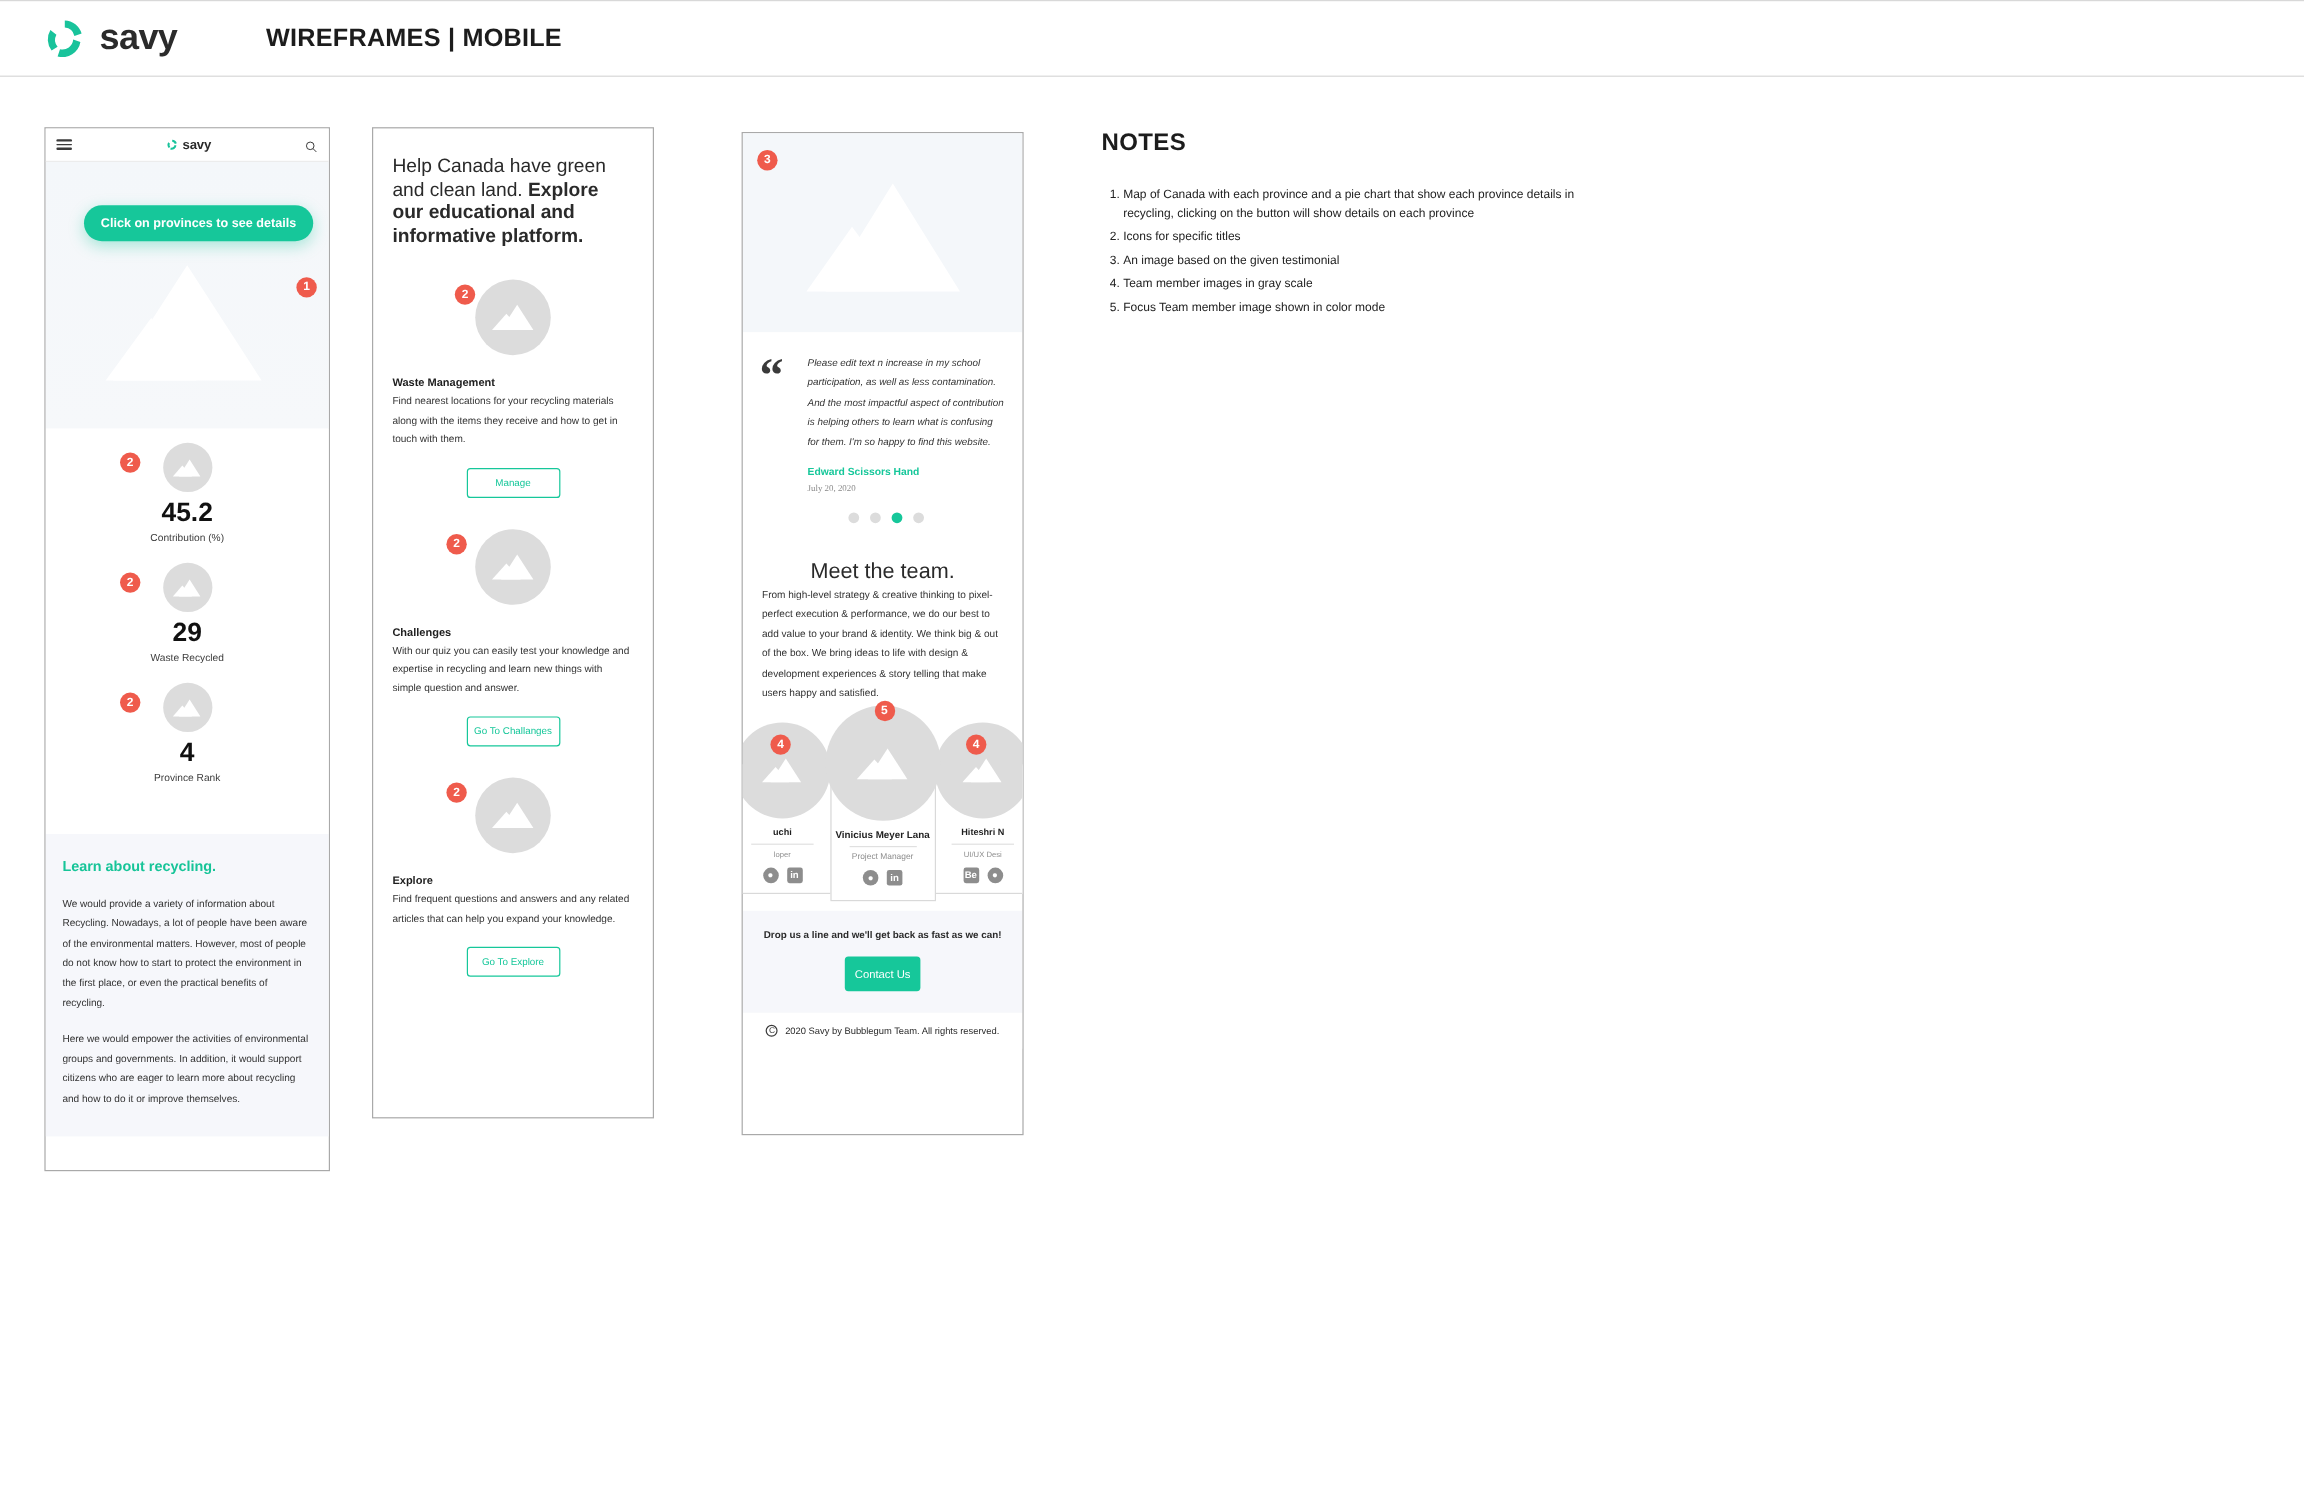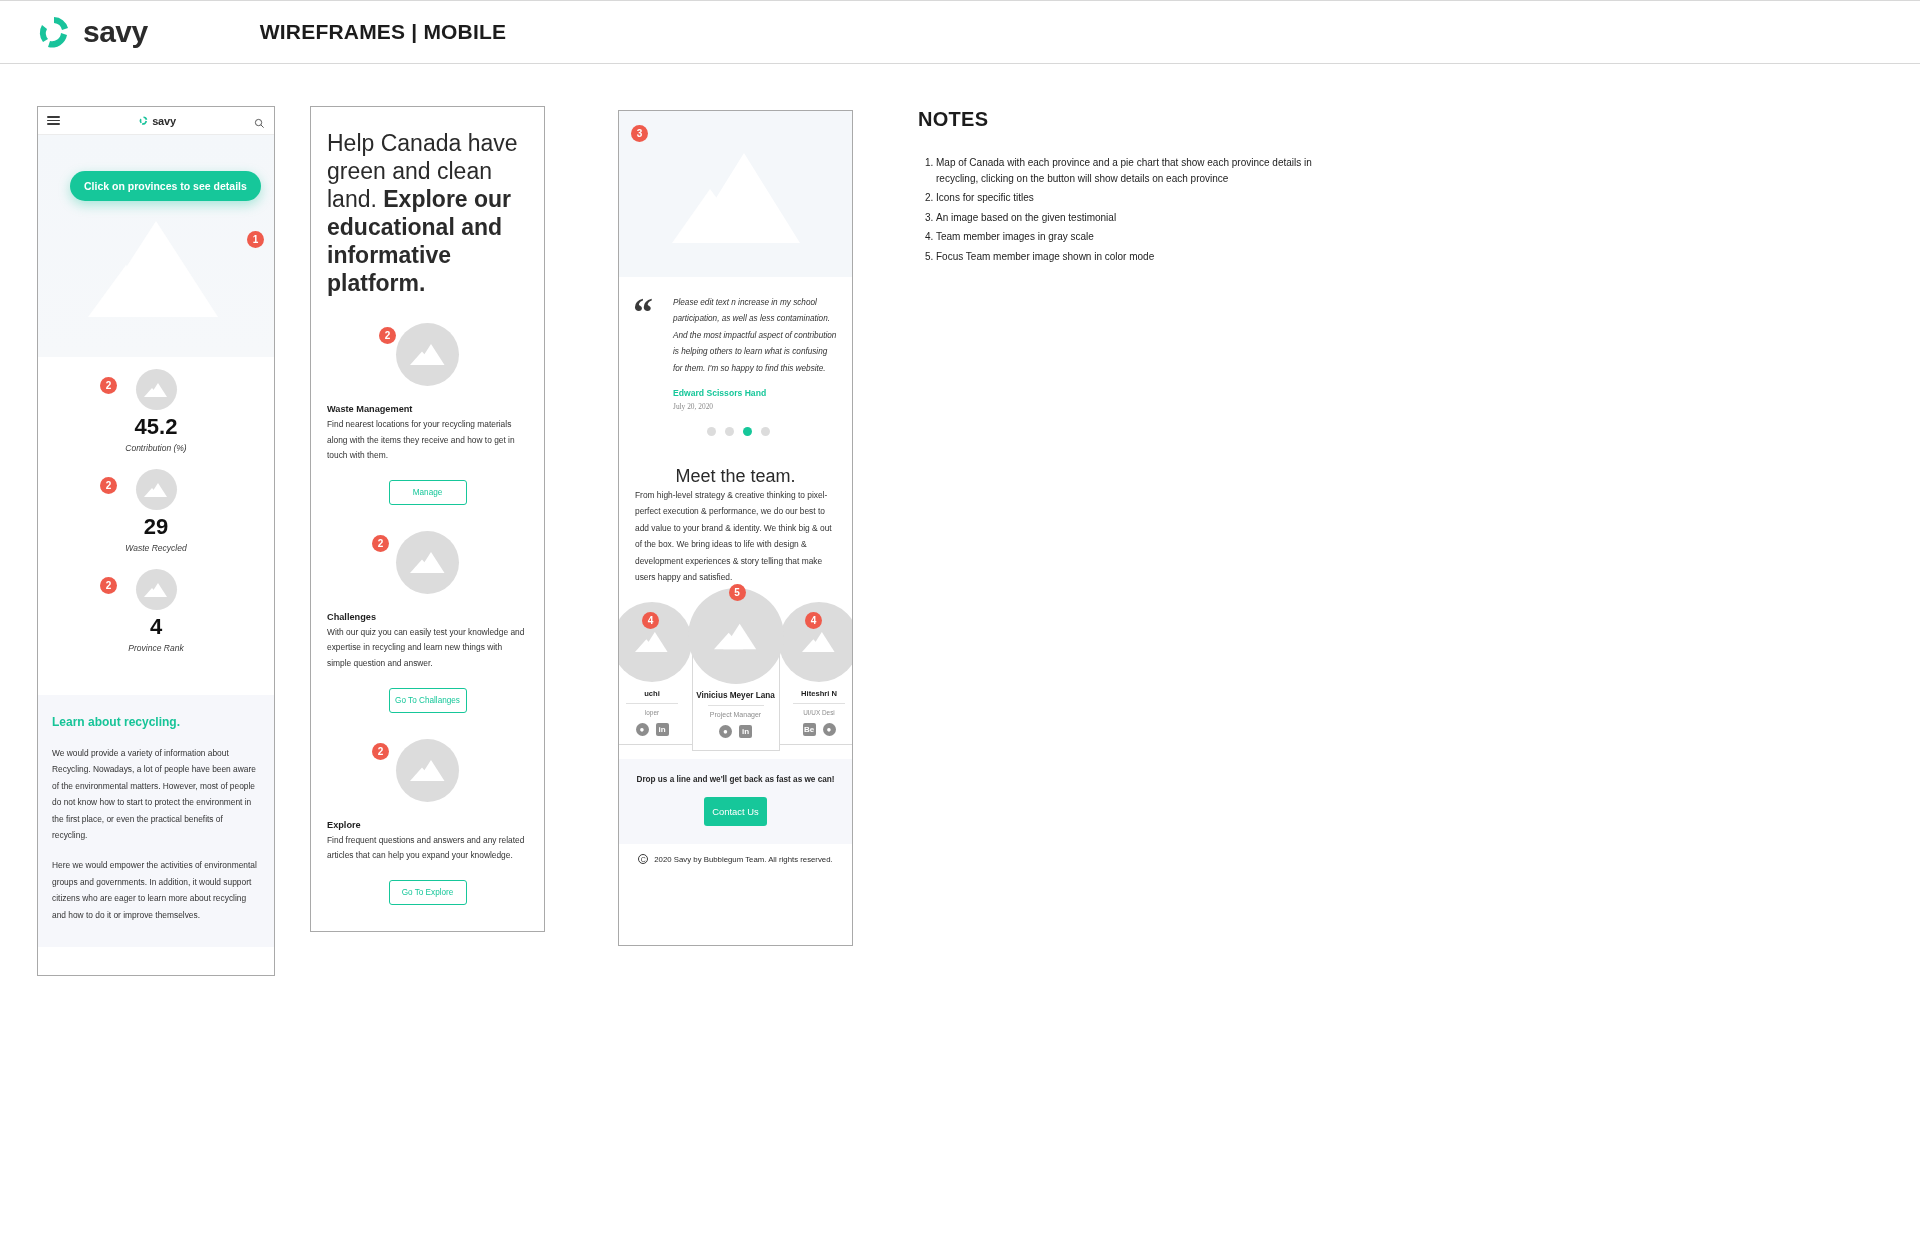--- a/index.html
+++ b/index.html
@@ -14,21 +14,21 @@
   
   .topbar {
     position: absolute; left: 0; top: 0; width: 1920px; height: 64px;
     background: #fff; border-bottom: 1px solid #d8d8d8; border-top: 1px solid #d8d8d8;
     display: flex; align-items: center;
   }
   .logo-wrap { display: flex; align-items: center; margin-left: 34px; }
   .logo-mark { width: 40px; height: 40px; }
   .logo-text { font-size: 30px; font-weight: 700; color: #2b2b2b; margin-left: 9px; letter-spacing: -0.5px; }
   .topbar-title {
-    margin-left: 112px; font-size: 21px; font-weight: 700; color: #1c1c1c; letter-spacing: 0.2px;
+    margin-left: 74px; font-size: 21px; font-weight: 700; color: #1c1c1c; letter-spacing: 0.2px;
   }
 
   
   .phone {
     position: absolute; background: #fff; border: 1px solid #a9a9a9;
     overflow: hidden;
   }
 
   
   .marker {
@@ -69,33 +69,33 @@
     font-size: 10.5px; font-weight: 700; padding: 9px 14px;
     box-shadow: 0 4px 12px rgba(22,199,154,0.35);
     white-space: nowrap;
   }
   .hero-mtn { position: absolute; left: 50%; transform: translateX(-50%); top: 78px; }
 
   .stats { padding: 12px 0 26px 0; background: #fff; }
   .stat { position: relative; display: flex; flex-direction: column; align-items: center; margin-bottom: 16px; }
   .stat .imgcircle { width: 41px; height: 41px; }
   .stat-num { font-size: 22px; font-weight: 700; color: #111; margin-top: 6px; line-height: 1; }
-  .stat-lbl { font-size: 8.5px; color: #3c3c3c; margin-top: 5px; font-style: italic; }
+  .stat-lbl { font-size: 8.5px; color: #3c3c3c; margin-top: 5px; }
 
   .learn {
     background: #f6f7fb; padding: 20px 14px 24px 14px;
   }
   .learn h3 { font-size: 12px; font-weight: 700; color: #17c498; margin-bottom: 16px; }
   .learn p { font-size: 8.4px; line-height: 1.95; color: #333; }
   .learn p + p { margin-top: 14px; }
 
   
   #screen2 { left: 310px; top: 106px; width: 235px; height: 826px; }
   .s2-inner { padding: 22px 16px 0 16px; }
-  .s2-head { font-size: 23px; line-height: 1.22; color: #2a2a2a; font-weight: 400; }
+  .s2-head { font-size: 16px; line-height: 1.22; color: #2a2a2a; font-weight: 400; }
   .s2-head b { font-weight: 700; display: inline; }
   .feature { position: relative; margin-top: 26px; }
   .feature .imgcircle { width: 63px; height: 63px; margin: 0 auto; }
   .feature h4 { font-size: 9.2px; font-weight: 700; color: #1e1e1e; margin-top: 18px; }
   .feature p { font-size: 8.4px; line-height: 1.85; color: #333; margin-top: 3px; }
   .ghost-btn {
     display: block; margin: 16px auto 0 auto; width: 78px; text-align: center;
     border: 1.2px solid #16c79a; color: #16c79a; background: #fff;
     font-size: 8.2px; padding: 7px 4px; border-radius: 3px;
   }

